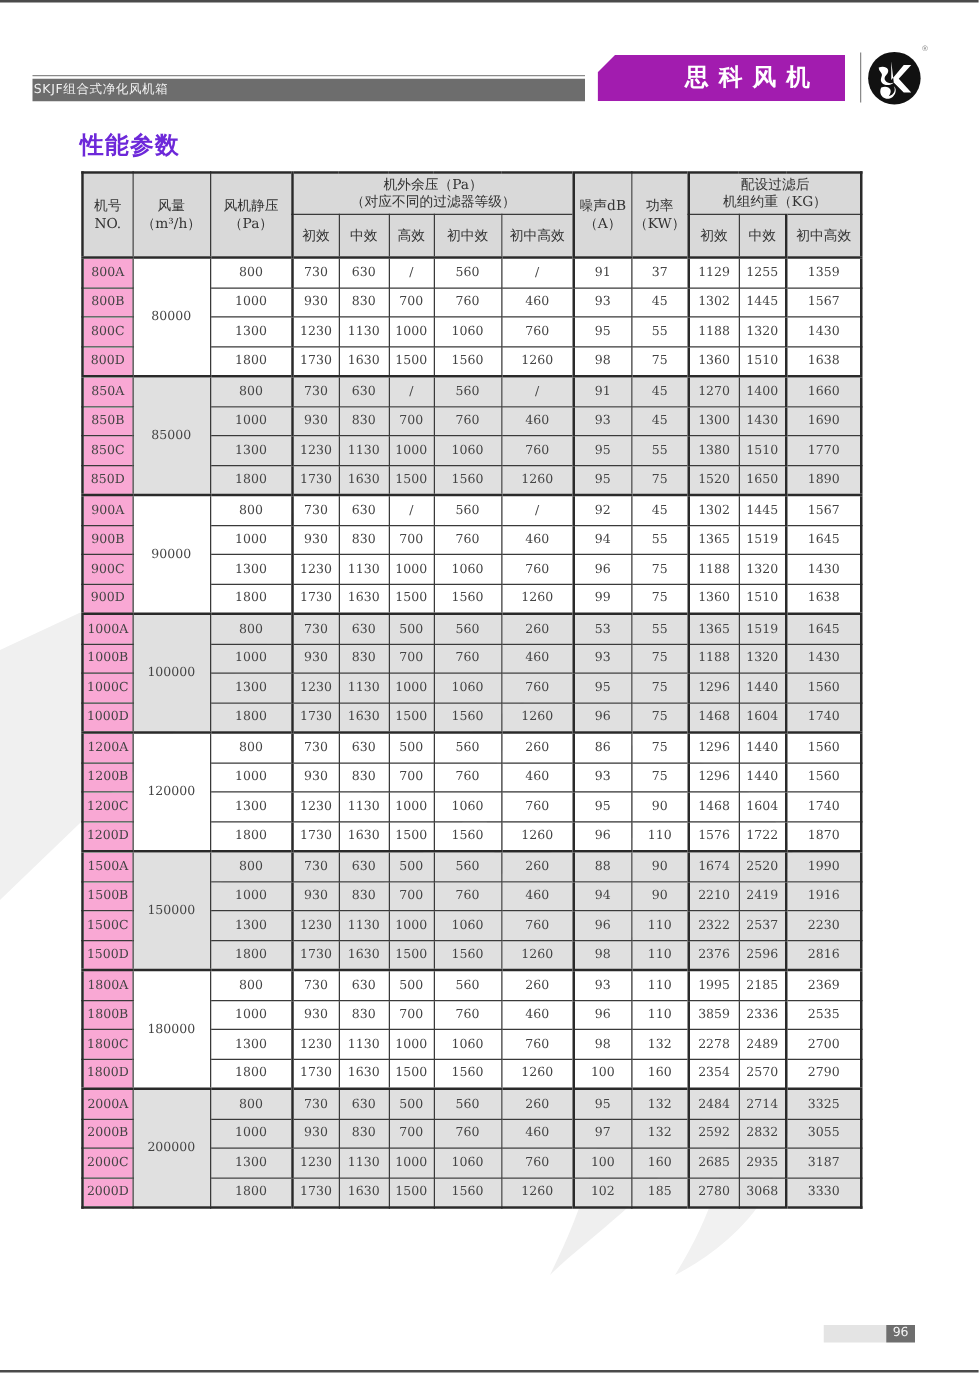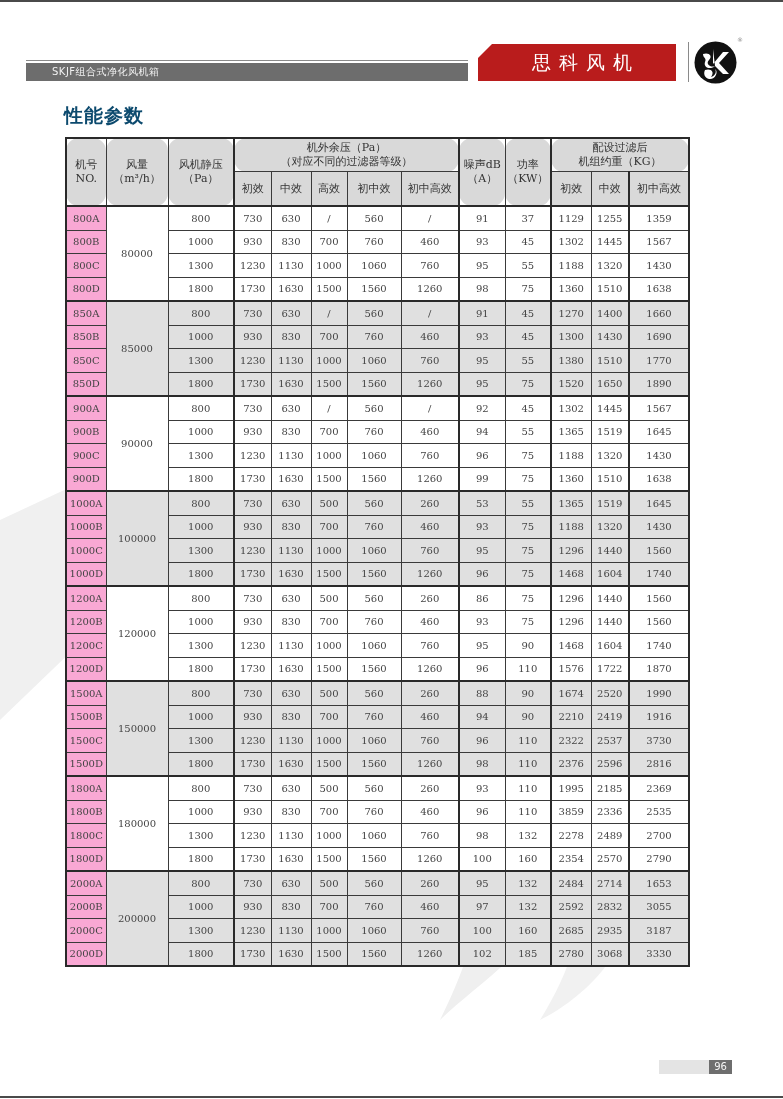--- a/index.html
+++ b/index.html
@@ -1,31 +1,31 @@
 <!DOCTYPE html>
 <html><head>
 <meta charset="utf-8">
 <style>
   html, body { margin:0; padding:0; }
   body { width:783px; height:1099px; background:#ffffff; position:relative; overflow:hidden; font-family:"DejaVu Serif", serif; }
   .topline { position:absolute; left:0; top:0; width:783px; height:2px; background:#4a4a4a; }
   .botline { position:absolute; left:0; top:1096px; width:783px; height:2px; background:#4a4a4a; }
   .watermark { position:absolute; left:0; top:0; width:783px; height:1099px; pointer-events:none; }
   .hdr-thin { position:absolute; left:26px; top:60px; width:442px; height:1px; background:#8a8a8a; }
-  .hdr-band { position:absolute; left:26px; top:63px; width:442px; height:18px; background:#6d6d6d; color:#f2f2f2; font-family:"DejaVu Sans", sans-serif; font-size:10px; line-height:18px; padding-left:26px; box-sizing:border-box; letter-spacing:0.5px; }
-  .brand-box { position:absolute; left:478px; top:44px; width:198px; height:37px; background:#b91c1c; clip-path:polygon(14px 0, 100% 0, 100% 100%, 0 100%, 0 14px); color:#ffffff; font-family:"DejaVu Sans", sans-serif; font-weight:normal; font-size:19px; line-height:37px; text-align:right; padding-right:36px; box-sizing:border-box; letter-spacing:8px; }
+  .hdr-band { position:absolute; left:26px; top:63px; width:442px; height:18px; background:#6d6d6d; color:#f2f2f2; font-family:"DejaVu Sans", sans-serif; font-size:10px; line-height:18px; padding-left:1px; box-sizing:border-box; letter-spacing:0.5px; }
+  .brand-box { position:absolute; left:478px; top:44px; width:198px; height:37px; background:#a21caf; clip-path:polygon(14px 0, 100% 0, 100% 100%, 0 100%, 0 14px); color:#ffffff; font-family:"DejaVu Sans", sans-serif; font-weight:bold; font-size:19px; line-height:37px; text-align:right; padding-right:20px; box-sizing:border-box; letter-spacing:8px; }
   .brand-sep { position:absolute; left:688px; top:42px; width:1px; height:40px; background:#8a8a8a; }
   .logo { position:absolute; left:693px; top:40px; width:45px; height:45px; }
   .reg { position:absolute; left:737px; top:36px; font-size:6px; color:#888; font-family:"DejaVu Sans", sans-serif; }
-  .title { position:absolute; left:64px; top:103px; font-family:"DejaVu Sans", sans-serif; font-weight:bold; font-size:19px; color:#0c4a6e; letter-spacing:1px; }
+  .title { position:absolute; left:64px; top:103px; font-family:"DejaVu Sans", sans-serif; font-weight:bold; font-size:19px; color:#6d28d9; letter-spacing:1px; }
 
   table.spec { position:absolute; left:65px; top:137px; border-collapse:collapse; border:2.5px solid #2a2a2a; font-size:10px; color:#444; table-layout:fixed; }
   table.spec td, table.spec th { border:1px solid #3a3a3a; text-align:center; padding:0; font-weight:normal; overflow:hidden; white-space:nowrap; }
   table.spec thead th { background:#d9d9d9; color:#333; font-size:11px; line-height:14px; }
-  table.spec thead tr.h1 th { height:32px;border-radius:13px; }
+  table.spec thead tr.h1 th { height:32px; }
   table.spec thead tr.h2 th { height:33px;margin-left:22px; }
   table.spec thead { border-bottom:2.5px solid #2a2a2a; }
   table.spec tbody td { height:22.5px; }
   table.spec tbody tr.group-start td { border-top:2px solid #2a2a2a; }
   tr.g-white td { background:#ffffff; }
   tr.g-grey td { background:#e0e0e0; }
   tr.g-grey td.mdl, tr.g-white td.mdl { background:#f9a8d4; }
   td.flow { vertical-align:middle; }
   td.thick-r, th.thick-r { border-right:2px solid #2a2a2a !important; }
 
@@ -416,21 +416,21 @@
         <td class="thick-r">1300</td>
         <td>1230</td>
         <td>1130</td>
         <td>1000</td>
         <td>1060</td>
         <td class="thick-r">760</td>
         <td>96</td>
         <td class="thick-r">110</td>
         <td>2322</td>
         <td class="thick-r">2537</td>
-        <td>3730</td>
+        <td>2230</td>
       </tr>
       <tr class="g-grey">
         <td class="mdl">1500D</td>
         <td class="thick-r">1800</td>
         <td>1730</td>
         <td>1630</td>
         <td>1500</td>
         <td>1560</td>
         <td class="thick-r">1260</td>
         <td>98</td>
@@ -502,21 +502,21 @@
         <td class="thick-r">800</td>
         <td>730</td>
         <td>630</td>
         <td>500</td>
         <td>560</td>
         <td class="thick-r">260</td>
         <td>95</td>
         <td class="thick-r">132</td>
         <td>2484</td>
         <td class="thick-r">2714</td>
-        <td>1653</td>
+        <td>3325</td>
       </tr>
       <tr class="g-grey">
         <td class="mdl">2000B</td>
         <td class="thick-r">1000</td>
         <td>930</td>
         <td>830</td>
         <td>700</td>
         <td>760</td>
         <td class="thick-r">460</td>
         <td>97</td>

